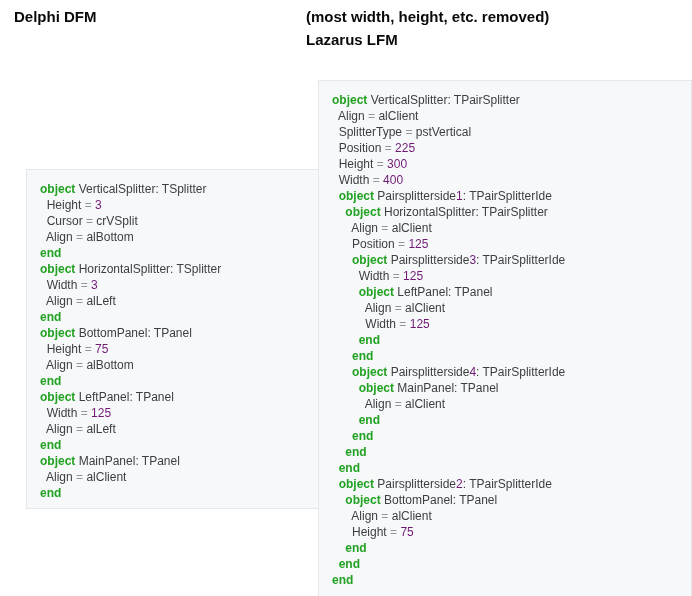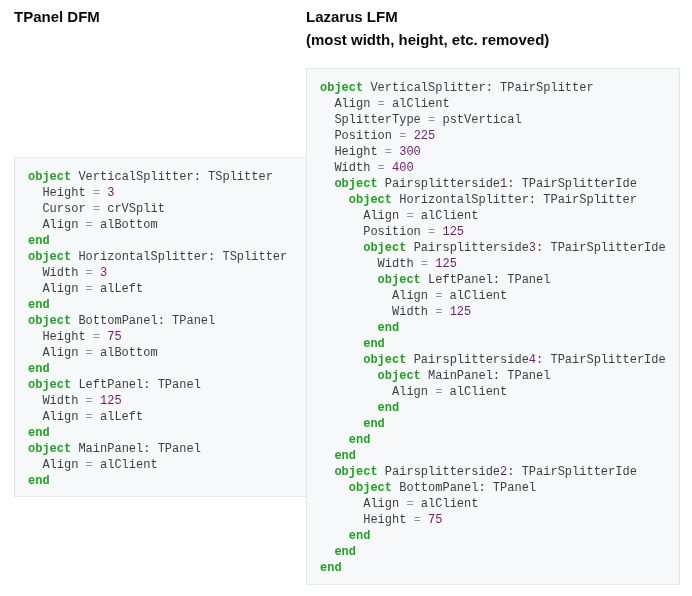--- a/index.html
+++ b/index.html
@@ -16,26 +16,26 @@
     font-weight: bold;
     font-size: 15px;
     line-height: 23px;
     color: #0a0a0a;
     white-space: nowrap;
   }
   .hdr-left  { left: 14px;  top: 5px; }
   .hdr-right { left: 306px; top: 5px; }
   .codebox {
     position: absolute;
-    margin: 0;
+    margin: 12px;
     box-sizing: border-box;
     background: #f7f8fa;
     border: 1px solid #e5e8ea;
     padding: 11px 8px 6px 13px;
-    font-family: Liberation Mono, monospace;
+    font-family: Liberation Sans, sans-serif;
     font-size: 12px;
     line-height: 16px;
     color: #3c3e40;
     white-space: pre;
     overflow: hidden;
   }
   .codebox-left  { left: 14px;  top: 157px; width: 320px; height: 340px; }
   .codebox-right { left: 306px; top: 68px;  width: 374px; height: 517px; }
   .ln { height: 16px; }
   .kw  { color: #22a222; font-weight: bold; }
@@ -50,26 +50,26 @@
     letter-spacing: 0.3px;
     margin-top: 31px;
   }
 </style>
 </head>
 <body>
 
 <div class="canvas">
 
   <div class="hdr hdr-left">
-    <div>TPanel DFM</div>
+    <div>Delphi DFM</div>
   </div>
 
   <div class="hdr hdr-right">
+    <div>(most width, height, etc. removed)</div>
     <div>Lazarus LFM</div>
-    <div>(most width, height, etc. removed)</div>
   </div>
 
   <pre class="codebox codebox-left"><div class="ln"><span class="kw">object</span> VerticalSplitter: TSplitter</div><div class="ln">  Height <span class="op">=</span> <span class="num">3</span></div><div class="ln">  Cursor <span class="op">=</span> crVSplit</div><div class="ln">  Align <span class="op">=</span> alBottom</div><div class="ln"><span class="kw">end</span></div><div class="ln"><span class="kw">object</span> HorizontalSplitter: TSplitter</div><div class="ln">  Width <span class="op">=</span> <span class="num">3</span></div><div class="ln">  Align <span class="op">=</span> alLeft</div><div class="ln"><span class="kw">end</span></div><div class="ln"><span class="kw">object</span> BottomPanel: TPanel</div><div class="ln">  Height <span class="op">=</span> <span class="num">75</span></div><div class="ln">  Align <span class="op">=</span> alBottom</div><div class="ln"><span class="kw">end</span></div><div class="ln"><span class="kw">object</span> LeftPanel: TPanel</div><div class="ln">  Width <span class="op">=</span> <span class="num">125</span></div><div class="ln">  Align <span class="op">=</span> alLeft</div><div class="ln"><span class="kw">end</span></div><div class="ln"><span class="kw">object</span> MainPanel: TPanel</div><div class="ln">  Align <span class="op">=</span> alClient</div><div class="ln"><span class="kw">end</span></div></pre>
 
   <pre class="codebox codebox-right"><div class="ln"><span class="kw">object</span> VerticalSplitter: TPairSplitter</div><div class="ln">  Align <span class="op">=</span> alClient</div><div class="ln">  SplitterType <span class="op">=</span> pstVertical</div><div class="ln">  Position <span class="op">=</span> <span class="num">225</span></div><div class="ln">  Height <span class="op">=</span> <span class="num">300</span></div><div class="ln">  Width <span class="op">=</span> <span class="num">400</span></div><div class="ln">  <span class="kw">object</span> Pairsplitterside<span class="num">1</span>: TPairSplitterIde</div><div class="ln">    <span class="kw">object</span> HorizontalSplitter: TPairSplitter</div><div class="ln">      Align <span class="op">=</span> alClient</div><div class="ln">      Position <span class="op">=</span> <span class="num">125</span></div><div class="ln">      <span class="kw">object</span> Pairsplitterside<span class="num">3</span>: TPairSplitterIde</div><div class="ln">        Width <span class="op">=</span> <span class="num">125</span></div><div class="ln">        <span class="kw">object</span> LeftPanel: TPanel</div><div class="ln">          Align <span class="op">=</span> alClient</div><div class="ln">          Width <span class="op">=</span> <span class="num">125</span></div><div class="ln">        <span class="kw">end</span></div><div class="ln">      <span class="kw">end</span></div><div class="ln">      <span class="kw">object</span> Pairsplitterside<span class="num">4</span>: TPairSplitterIde</div><div class="ln">        <span class="kw">object</span> MainPanel: TPanel</div><div class="ln">          Align <span class="op">=</span> alClient</div><div class="ln">        <span class="kw">end</span></div><div class="ln">      <span class="kw">end</span></div><div class="ln">    <span class="kw">end</span></div><div class="ln">  <span class="kw">end</span></div><div class="ln">  <span class="kw">object</span> Pairsplitterside<span class="num">2</span>: TPairSplitterIde</div><div class="ln">    <span class="kw">object</span> BottomPanel: TPanel</div><div class="ln">      Align <span class="op">=</span> alClient</div><div class="ln">      Height <span class="op">=</span> <span class="num">75</span></div><div class="ln">    <span class="kw">end</span></div><div class="ln">  <span class="kw">end</span></div><div class="ln"><span class="kw">end</span></div></pre>
 
   <div class="watermark">CSDN @0x0007</div>
 
 </div>
 

